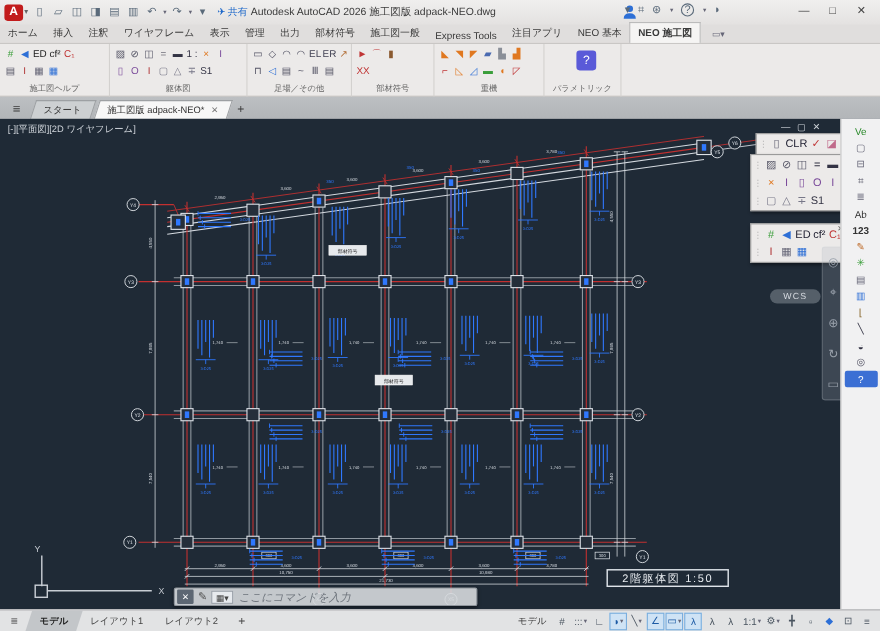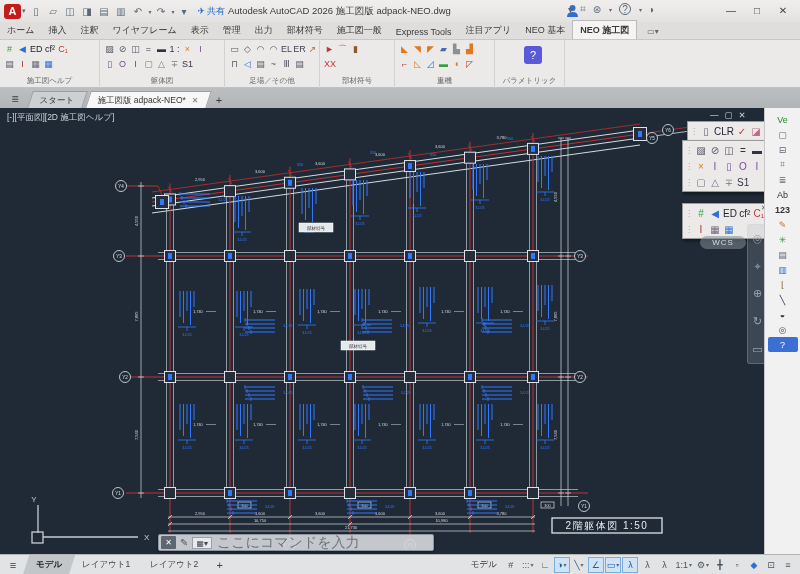--- a/index.html
+++ b/index.html
@@ -67,21 +67,21 @@
   .docbtns { position:absolute; left:710px; top:2px; display:flex; gap:6px; color:#cdd2d8; font-size:8.5px; }
 
   .palette { position:absolute; background:#eceae9; border:1px solid #9a9a9a;
     box-shadow:1px 2px 3px rgba(0,0,0,.45); padding:1px 2px; }
   .palette .grip { color:#aaa; font-size:8px; margin-right:1px; }
   .palette .closex { position:absolute; right:1px; top:0; font-size:7px; color:#555; }
   .prow { display:flex; align-items:center; height:16px; }
   .picon { min-width:14px; height:14px; display:flex; align-items:center; justify-content:center;
     font-size:10px; white-space:nowrap; padding:0 1px; }
 
-  .wcs { position:absolute; left:700px; top:128px; width:46px; height:13px; background:rgba(130,138,148,.55);
+  .wcs { position:absolute; left:700px; top:155px; width:46px; height:13px; background:rgba(130,138,148,.55);
     border-radius:7px; color:#d8dce2; font-size:8px; text-align:center; line-height:13px; letter-spacing:1px; }
 
   .navbar { position:absolute; left:747px; top:116px; width:21px; height:140px;
     background:rgba(170,178,188,.22); border:1px solid rgba(200,205,212,.25); border-radius:3px;
     display:flex; flex-direction:column; align-items:center; justify-content:space-around; }
   .navbar span { color:#9aa2ac; font-size:11px; }
 
   .rstrip { position:absolute; left:764px; top:0; width:36px; height:446px; background:#f1f1f2;
     border-left:1px solid #c6c6c6;text-align:center; }
   .rstrip .ritem { width:30px; height:15px; margin:0 auto; display:flex; align-items:center;
@@ -89,21 +89,21 @@
   .rstrip .ritem.hl { background:#3b6fd4; color:#fff !important; border-radius:2px; }
 
   .cmdbar { position:absolute; left:158px; top:426px; width:276px; height:17px;
     background:rgba(214,217,221,.9); border:1px solid #8f959c; border-radius:2px;
     display:flex; align-items:center; box-shadow:0 1px 3px rgba(0,0,0,.4); }
   .cmd-x { width:15px; height:13px; background:#5d6773; color:#fff; font-size:8px; margin-left:2px;
     display:flex; align-items:center; justify-content:center; border-radius:1px; }
   .cmd-pen { color:#555; font-size:10px; margin:0 4px; }
   .cmd-dd { font-size:8px; color:#444; border:1px solid #9aa0a8; background:#e7eaee;
     padding:0 3px; height:12px; line-height:11px; margin-right:5px; }
-  .cmd-text { color:#6e747c; font-size:14px; }
+  .cmd-text { font-style:italic; color:#6e747c; font-size:10px; }
 
   
   .sbar { position:absolute; left:0; top:554px; width:800px; height:20px; background:#e2e3e4;
     border-top:1px solid #b3b4b5; display:flex; align-items:center; }
   .sb-menu { width:26px; text-align:center; font-size:11px; color:#3a3a3a; }
   .ltab { height:20px; padding:4px 10px 0; font-size:8.5px; color:#444; transform:skewX(-18deg); }
   .ltab > span { display:inline-block; transform:skewX(18deg); }
   .ltab.active { background:#c3c6c9; font-weight:bold; color:#222; }
   .ltab-plus { font-size:11px; color:#444; padding:0 8px; }
   .sb-right { margin-left:auto; display:flex; align-items:center; gap:1px; padding-right:4px; }
@@ -749,21 +749,21 @@
       <rect x="341" y="233" width="34" height="9" fill="#e6e9ec" stroke="#fff" stroke-width="0.5"></rect>
       <text x="358" y="240" font-size="4.5" fill="#222" text-anchor="middle" font-family="Liberation Sans, DejaVu Sans, sans-serif">部材符号</text>
       <rect x="552" y="410" width="110" height="15" fill="none" stroke="#dfe4ea" stroke-width="1.3"></rect>
       <text x="607" y="421" font-size="10" fill="#e8ecf0" text-anchor="middle" font-family="Liberation Sans, DejaVu Sans, sans-serif" letter-spacing="1.5">2階躯体図 1:50</text>
       <line x1="38" y1="425" x2="38" y2="397" stroke="#c8cdd4" stroke-width="1.3"></line>
       <line x1="43" y1="429" x2="138" y2="429" stroke="#c8cdd4" stroke-width="1.3"></line>
       <rect x="32" y="424" width="11" height="11" fill="none" stroke="#c8cdd4" stroke-width="1.3"></rect>
       <text x="34" y="394" font-size="8" fill="#c8cdd4" text-anchor="middle" font-family="Liberation Sans, DejaVu Sans, sans-serif">Y</text>
       <text x="144" y="432" font-size="8" fill="#c8cdd4" text-anchor="start" font-family="Liberation Sans, DejaVu Sans, sans-serif">X</text>
     </svg>
-  <div class="vplabel">[-][平面図][2D 施工図ヘルプ]</div>
+  <div class="vplabel">[-][平面図][2D ワイヤフレーム]</div>
   <div class="docbtns" id="docbtns">
       <span>—</span>
       <span>▢</span>
       <span>✕</span>
     </div>
 
   <div class="palette" id="pal1" style="left: 687px; top: 13px;">
       <span class="closex">✕</span>
       <div class="prow">
         <span class="grip">⋮</span>

